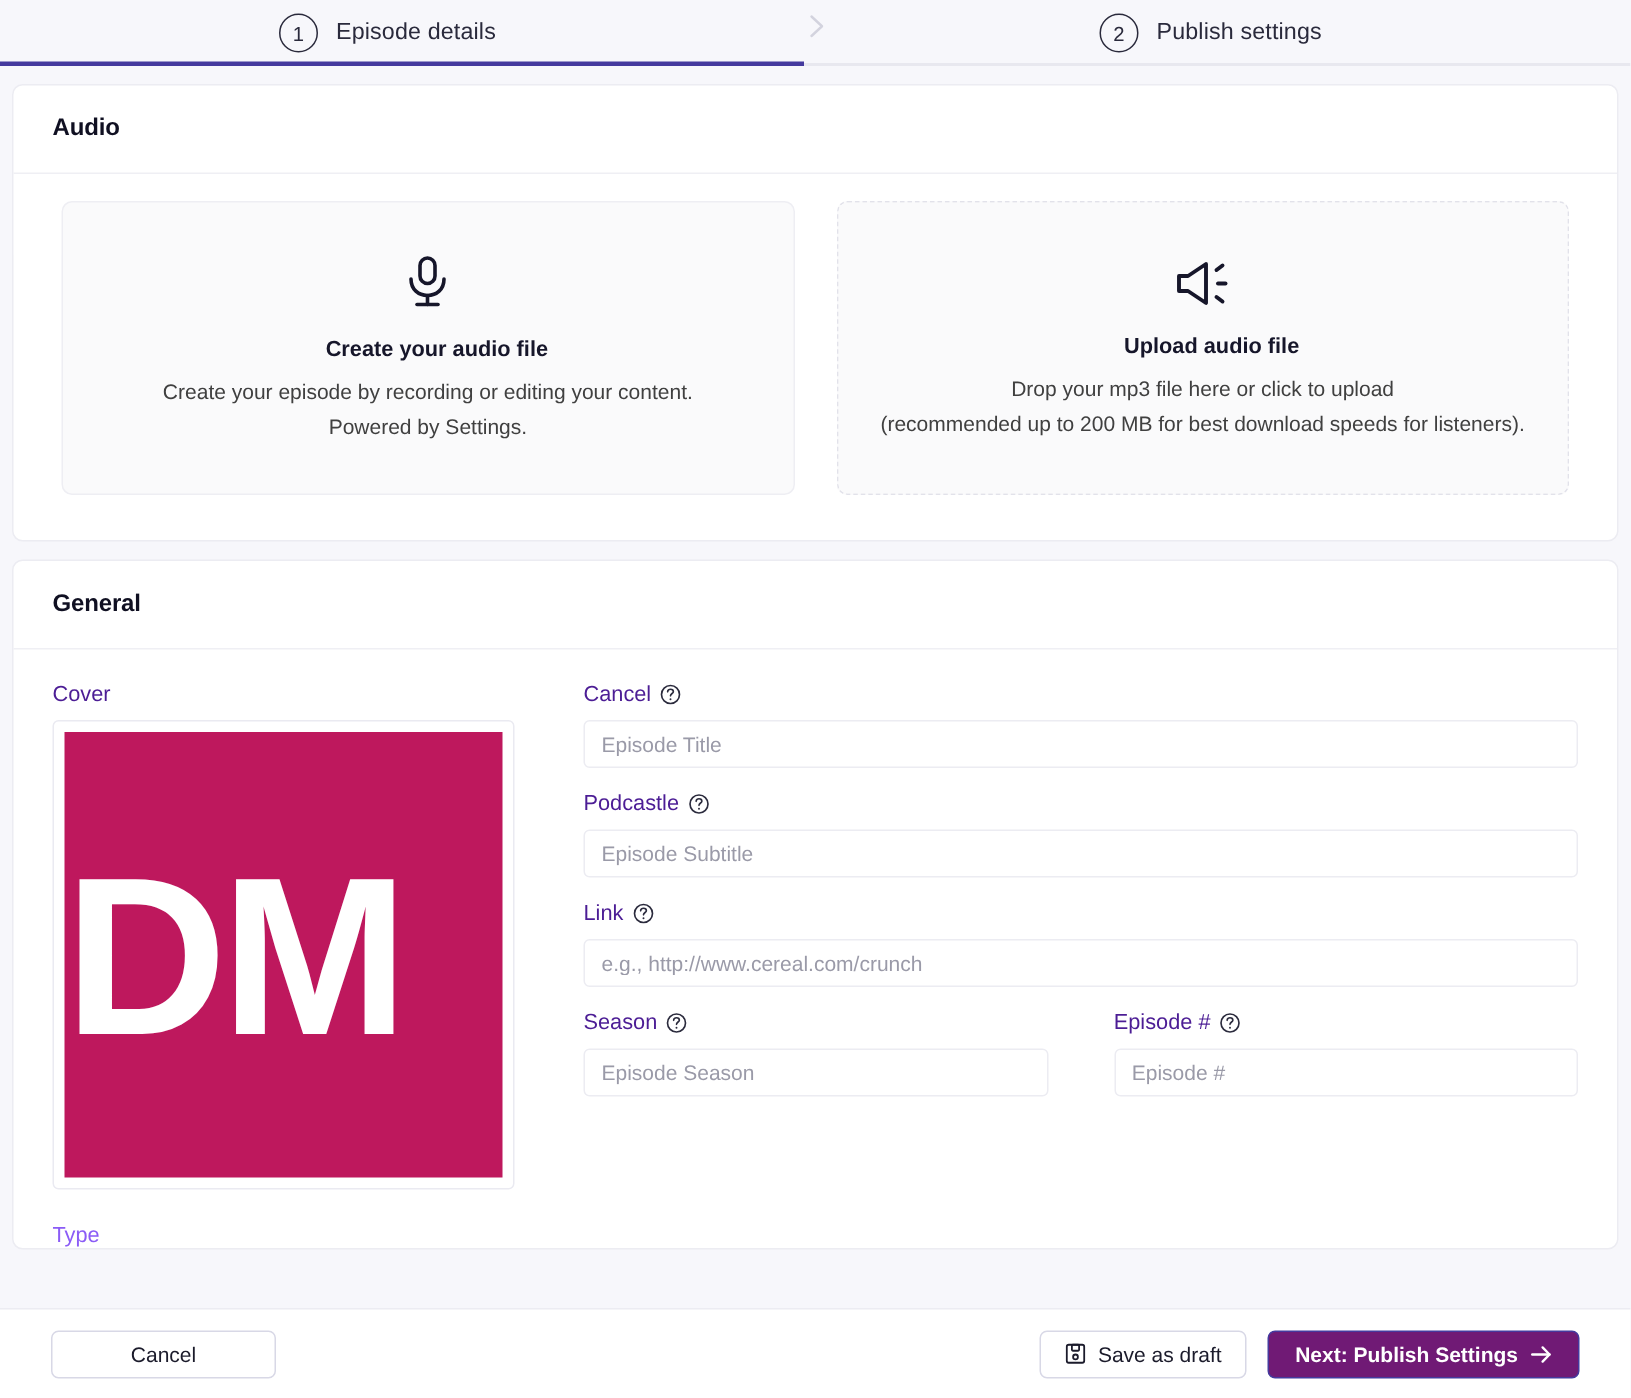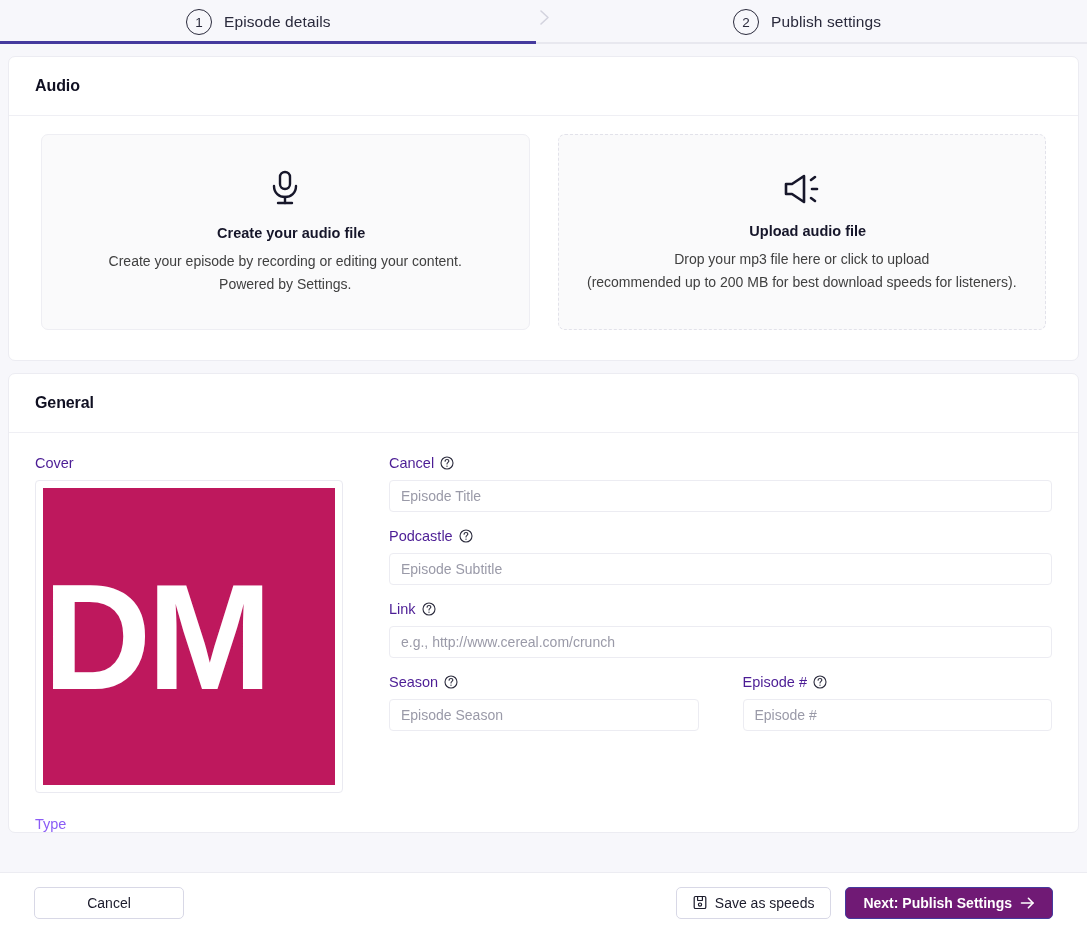--- a/index.html
+++ b/index.html
@@ -397,21 +397,21 @@
 
   <div class="footer-right">
     <button class="btn btn-outline">
       <span class="btn-icon">
         <svg width="14" height="15" viewBox="0 0 14 15" fill="none" stroke="#1b1b2b" stroke-width="1.2" stroke-linejoin="round">
           <rect x="1.2" y="1.5" width="11.6" height="12" rx="1.3"></rect>
           <rect x="4.6" y="1.5" width="4.8" height="4" rx="0.6"></rect>
           <circle cx="7" cy="9.6" r="1.6"></circle>
         </svg>
       </span>
-      <span>Save as speeds</span>
+      <span>Save as draft</span>
     </button>
 
     <button class="btn btn-primary">
       <span>Next: Publish Settings</span>
       <span class="btn-icon">
         <svg width="15" height="14" viewBox="0 0 15 14" fill="none" stroke="#ffffff" stroke-width="1.6" stroke-linecap="round" stroke-linejoin="round">
           <path d="M1.5 7 L13 7"></path>
           <path d="M8.4 2.3 L13 7 L8.4 11.7"></path>
         </svg>
       </span>

